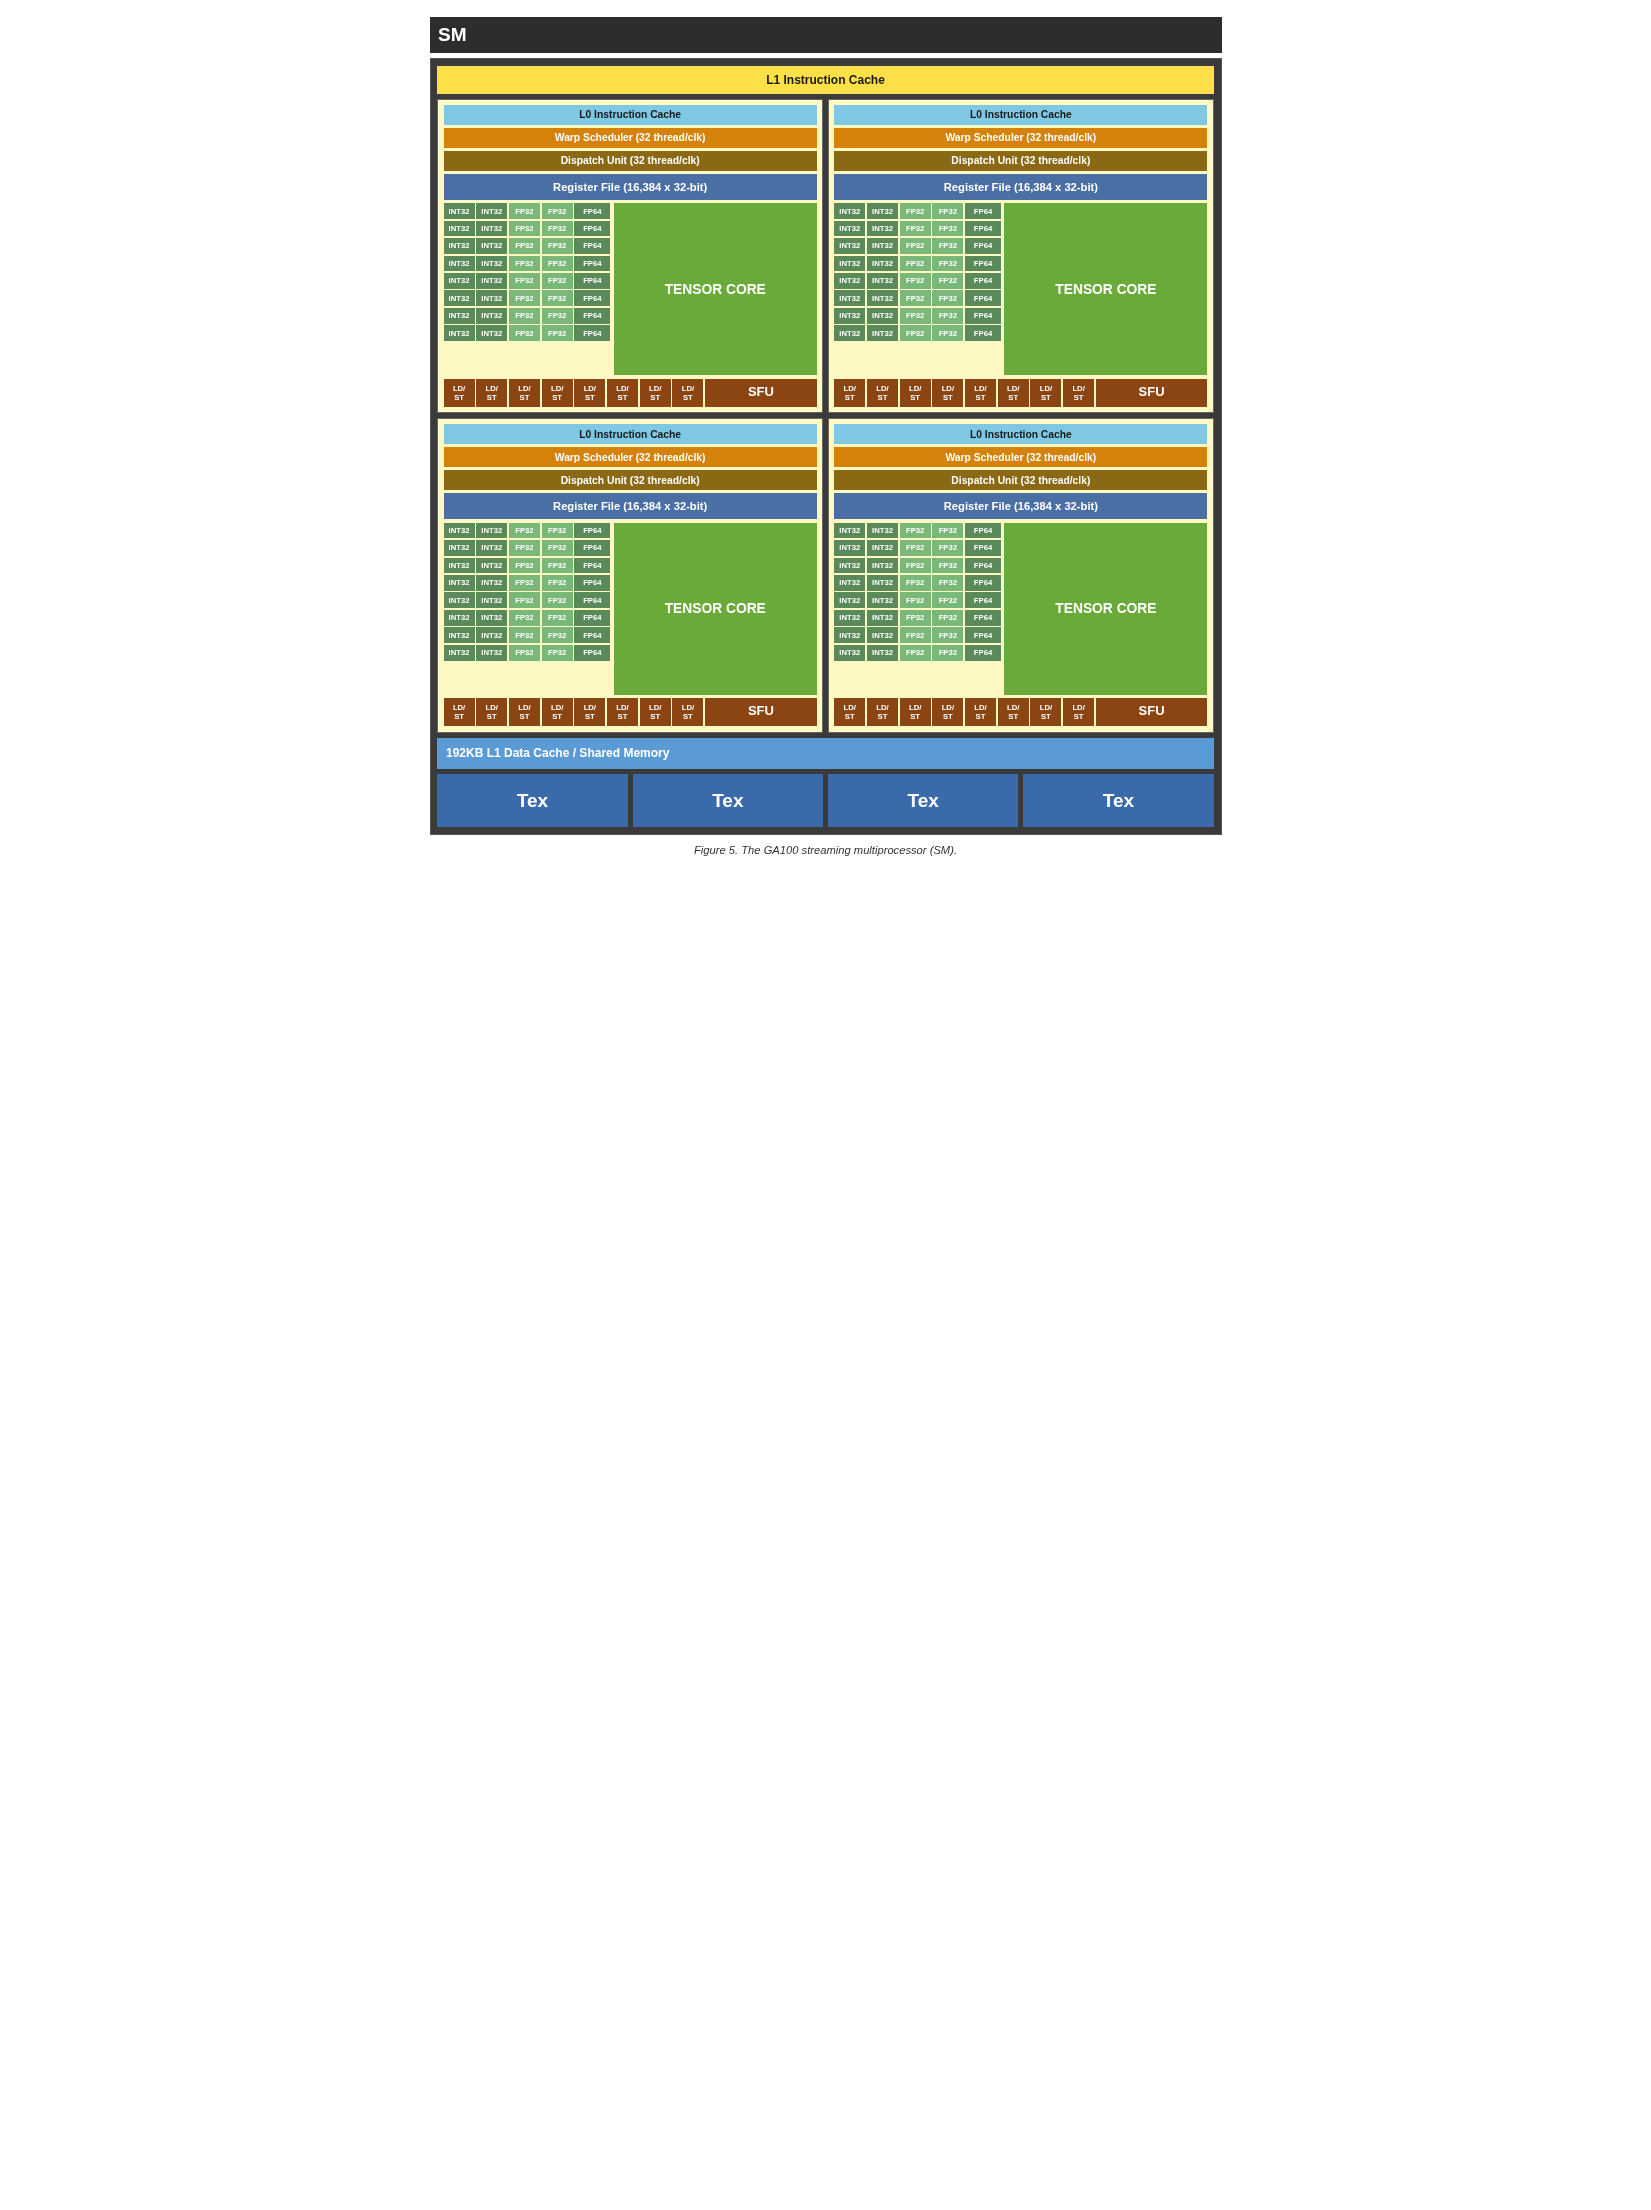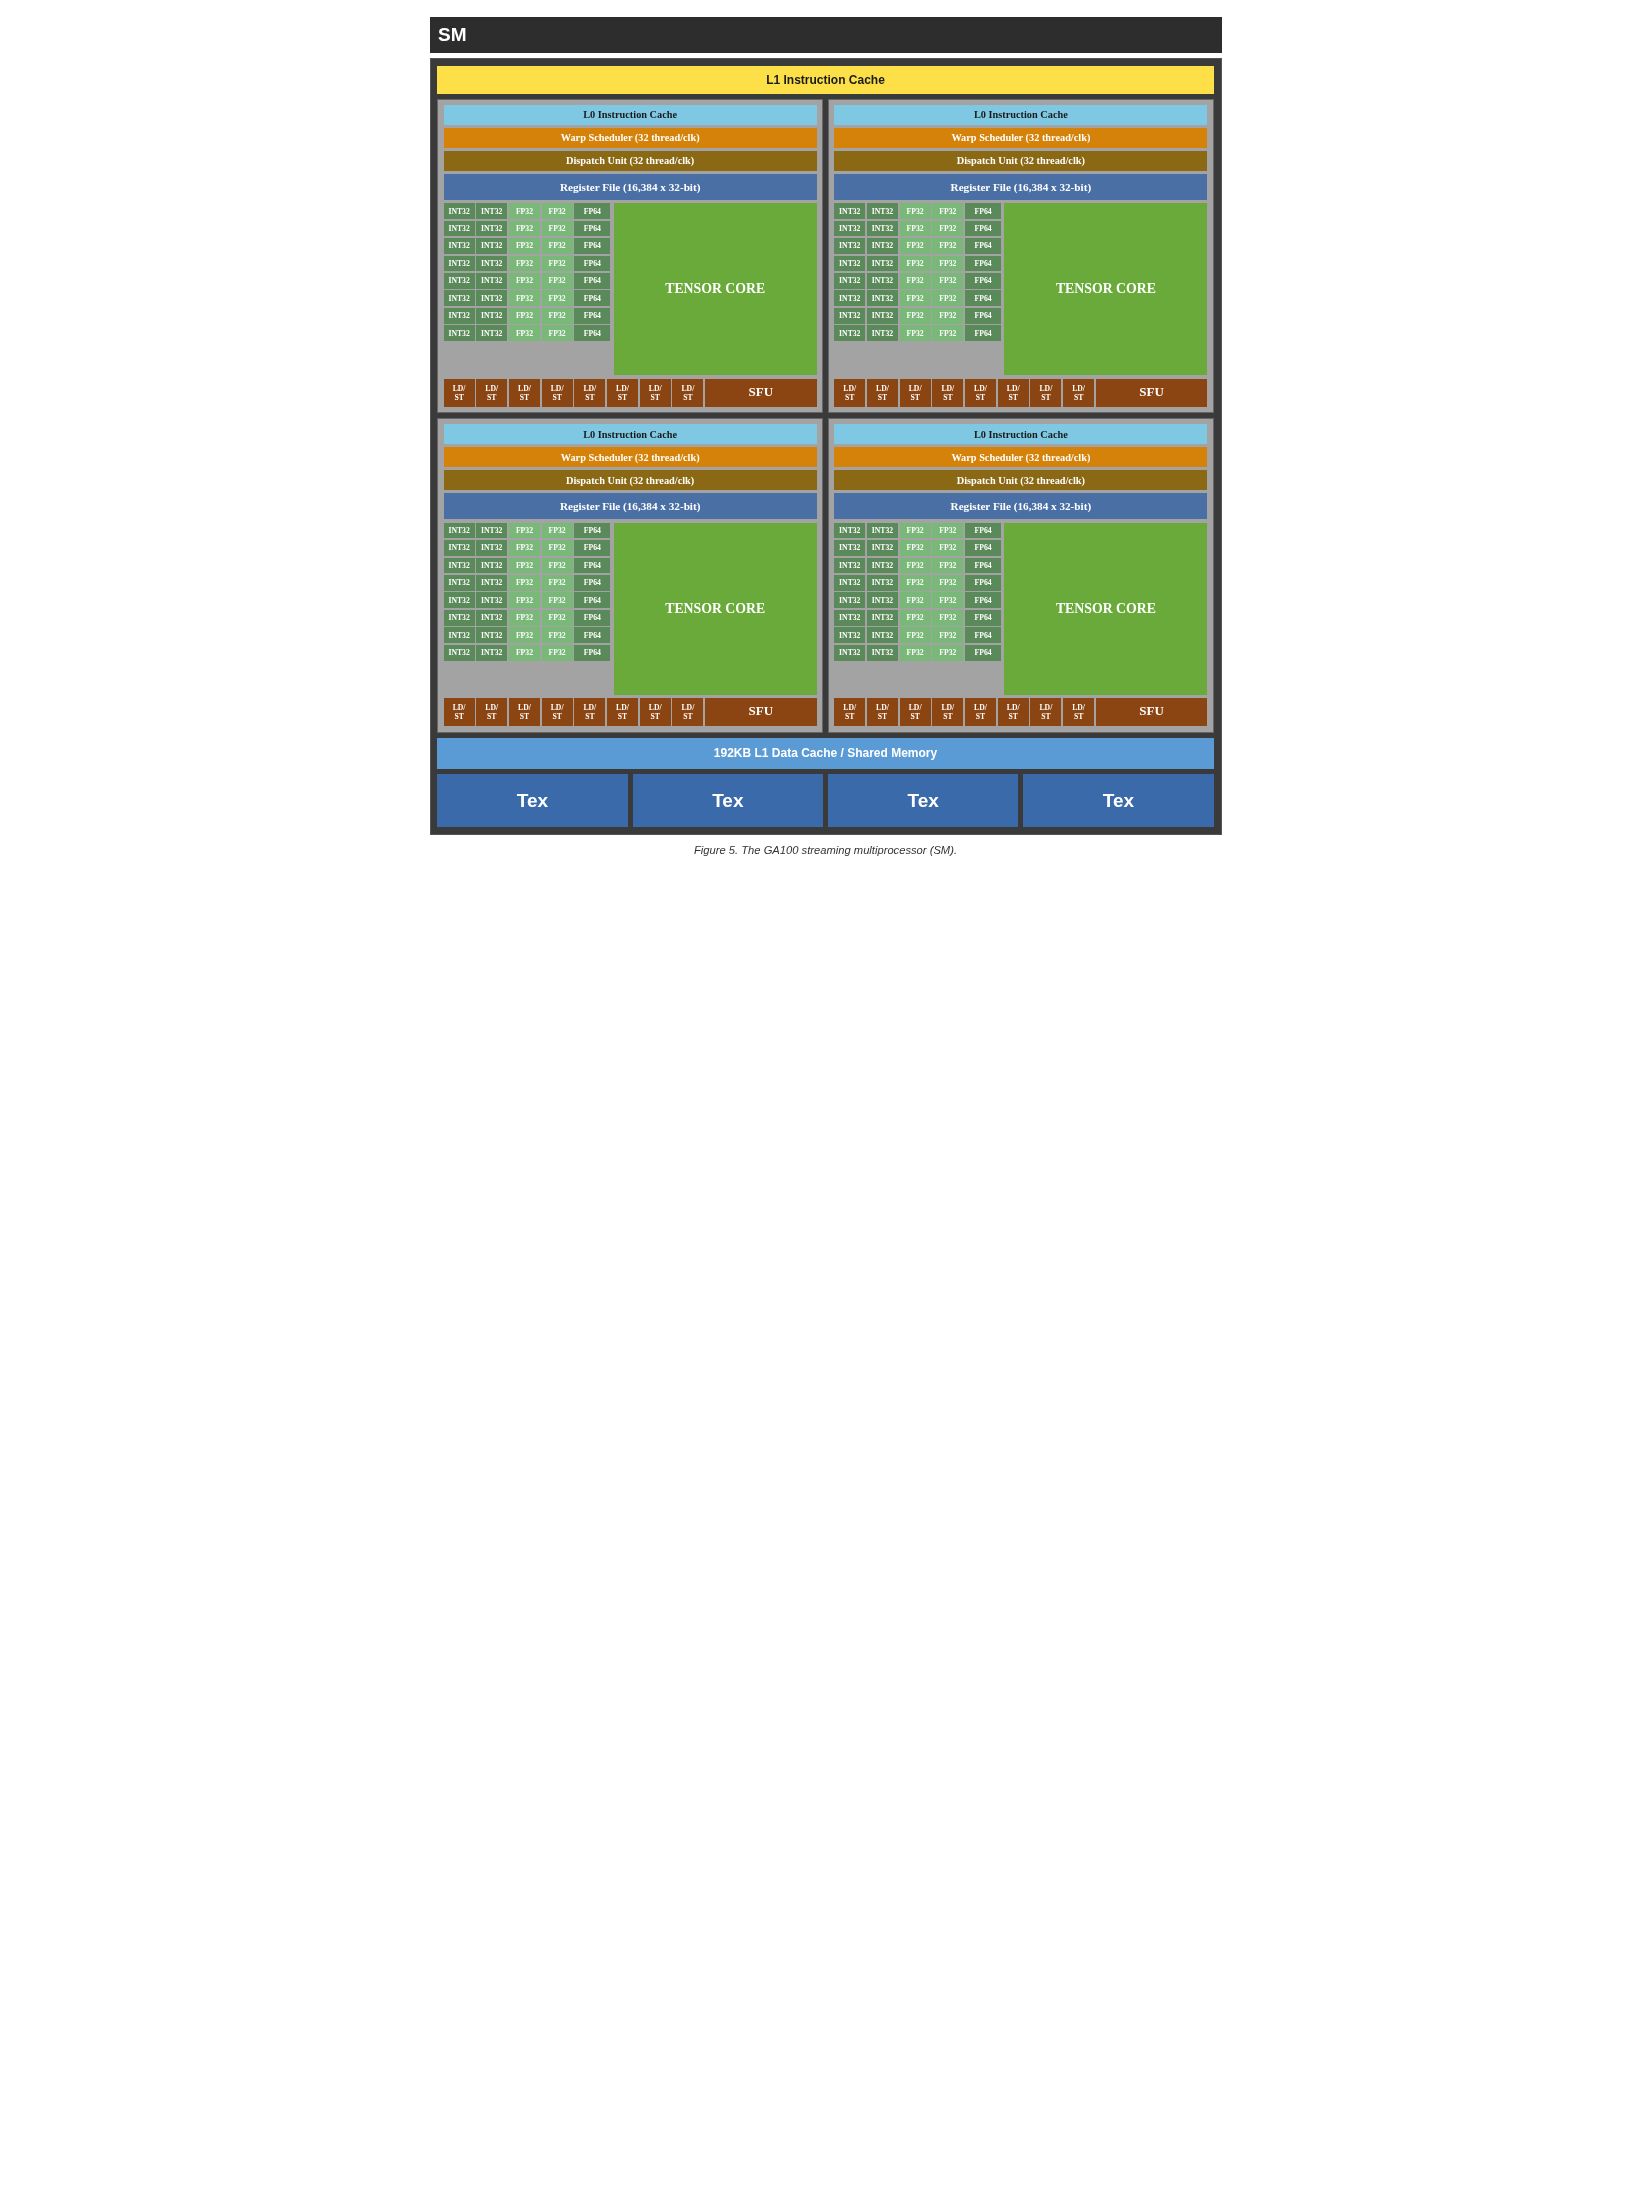--- a/index.html
+++ b/index.html
@@ -39,27 +39,26 @@
       color: #1a1a1a;
       padding: 6.9px;
       width: 100%;
     }
     .quadrants-row {
       display: grid;
       grid-template-columns: 1fr 1fr;
       gap: 5.2px;
     }
     .quadrant {
-      background: #a3a3a3;
+      background: #fef9c3;
       border: 0.9px solid #666;
       padding: 5.2px;
       display: flex;
       flex-direction: column;
       gap: 3.4px;
-      font-family: Liberation Serif, serif;
     }
     .l0-instruction-cache {
       background: #7ec8e3;
       text-align: center;
       font-weight: bold;
       font-size: 10.3px;
       color: #1a1a1a;
       padding: 4.3px;
     }
     .warp-scheduler {
@@ -162,21 +161,21 @@
       background: #8B4513;
       color: #fff;
       font-size: 13px;
       font-weight: bold;
       padding: 5.2px 8.6px;
       text-align: center;
       flex: 1;
     }
     .l1-data-cache {
       background: #5b9bd5;
-      text-align: center;
+      text-align: left;
       font-weight: bold;
       font-size: 12px;
       color: #fff;
       padding: 8.6px;
       width: 100%;
     }
     .tex-row {
       display: grid;
       grid-template-columns: 1fr 1fr 1fr 1fr;
       gap: 5.2px;

